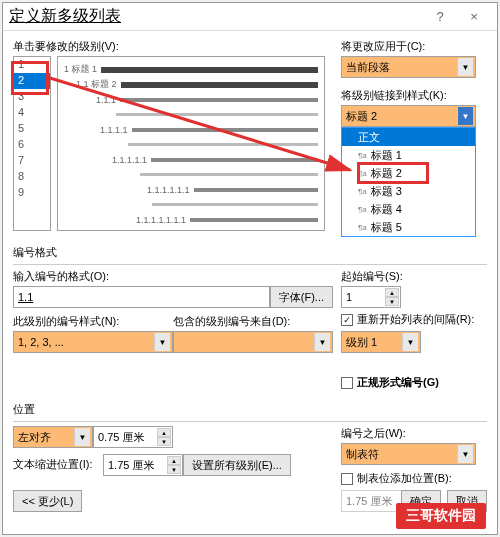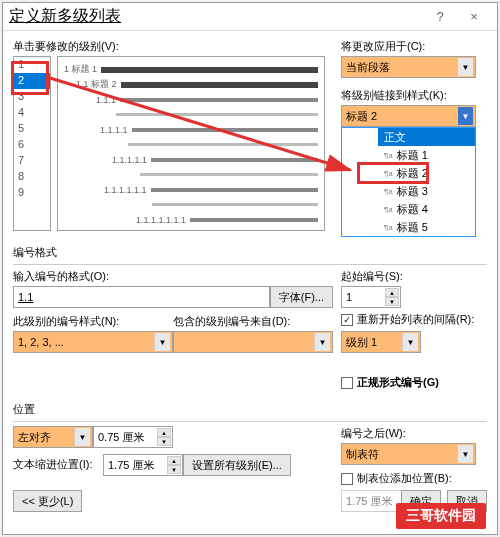--- a/index.html
+++ b/index.html
@@ -17,21 +17,21 @@
 .level-item.sel { background: #0078d7; color: #fff; }
 .preview { border: 1px solid #a0a0a0; background: #fff; height: 175px; width: 268px; padding: 6px 6px; position: relative; overflow: hidden; }
 .pv-line { display: flex; align-items: center; margin-bottom: 2px; height: 13px; justify-content: center; }
 .pv-num { font-size: 9px; color: #666; margin-right: 4px; white-space: nowrap; }
 .pv-bar { height: 4px; background: #888; flex: 1; }
 .pv-bar.dark { background: #444; height: 6px; }
 .pv-bar.gray { background: #bbb; height: 3px; }
 .apply-combo, .link-combo, .combo { border: 1px solid #a0a0a0; background: #fdba74; height: 22px; width: 100%; display: flex; align-items: center; padding: 0 4px; position: relative; }
 .combo-arrow { position: absolute; right: 2px; width: 16px; height: 18px; background: #e8e8e8; border-left: 1px solid #ccc; display: flex; align-items: center; justify-content: center; font-size: 8px; }
 .link-list { border: 1px solid #3399ff; background: #fff; margin-top: 0; }
-.link-item { height: 18px; padding: 2px 6px; display: flex; align-items: center; gap: 4px; margin-left: 36px; }
+.link-item { height: 18px; padding: 2px 16px; display: flex; align-items: center; gap: 4px; }
 .link-item.sel { background: #0078d7; color: #fff; }
 .para-icon { font-size: 8px; color: #888; }
 .section-title { font-size: 11px; margin: 8px 0 4px; }
 .field-row { display: flex; align-items: center; margin-bottom: 6px; }
 .input { border: 1px solid #a0a0a0; background: #fff; height: 22px; padding: 0 4px; display: flex; align-items: center; }
 .btn { border: 1px solid #a0a0a0; background: #e8e8e8; height: 22px; padding: 0 8px; display: flex; align-items: center; }
 .chk { display: flex; align-items: center; gap: 4px; margin-bottom: 4px; font-size: 10px; }
 .chkbox { width: 12px; height: 12px; border: 1px solid #666; background: #fff; display: flex; align-items: center; justify-content: center; font-size: 9px; }
 .spinner { border: 1px solid #a0a0a0; background: #fff; height: 22px; display: flex; align-items: center; padding: 0 4px; position: relative; }
 .spin-btns { position: absolute; right: 1px; top: 1px; width: 14px; display: flex; flex-direction: column; }
@@ -92,21 +92,21 @@
               <div class="pv-line" style="margin-left: 36px;">
                 <div class="pv-bar gray" style="margin-left: 28px;"></div>
               </div>
               <div class="pv-line" style="margin-left: 48px;">
                 <span class="pv-num">1.1.1.1.1</span>
                 <div class="pv-bar"></div>
               </div>
               <div class="pv-line" style="margin-left: 48px;">
                 <div class="pv-bar gray" style="margin-left: 28px;"></div>
               </div>
-              <div class="pv-line" style="margin-left: 40px;">
+              <div class="pv-line" style="margin-left: 83px;">
                 <span class="pv-num">1.1.1.1.1.1</span>
                 <div class="pv-bar"></div>
               </div>
               <div class="pv-line" style="margin-left: 60px;">
                 <div class="pv-bar gray" style="margin-left: 28px;"></div>
               </div>
               <div class="pv-line" style="margin-left: 72px;">
                 <span class="pv-num">1.1.1.1.1.1.1</span>
                 <div class="pv-bar"></div>
               </div>

